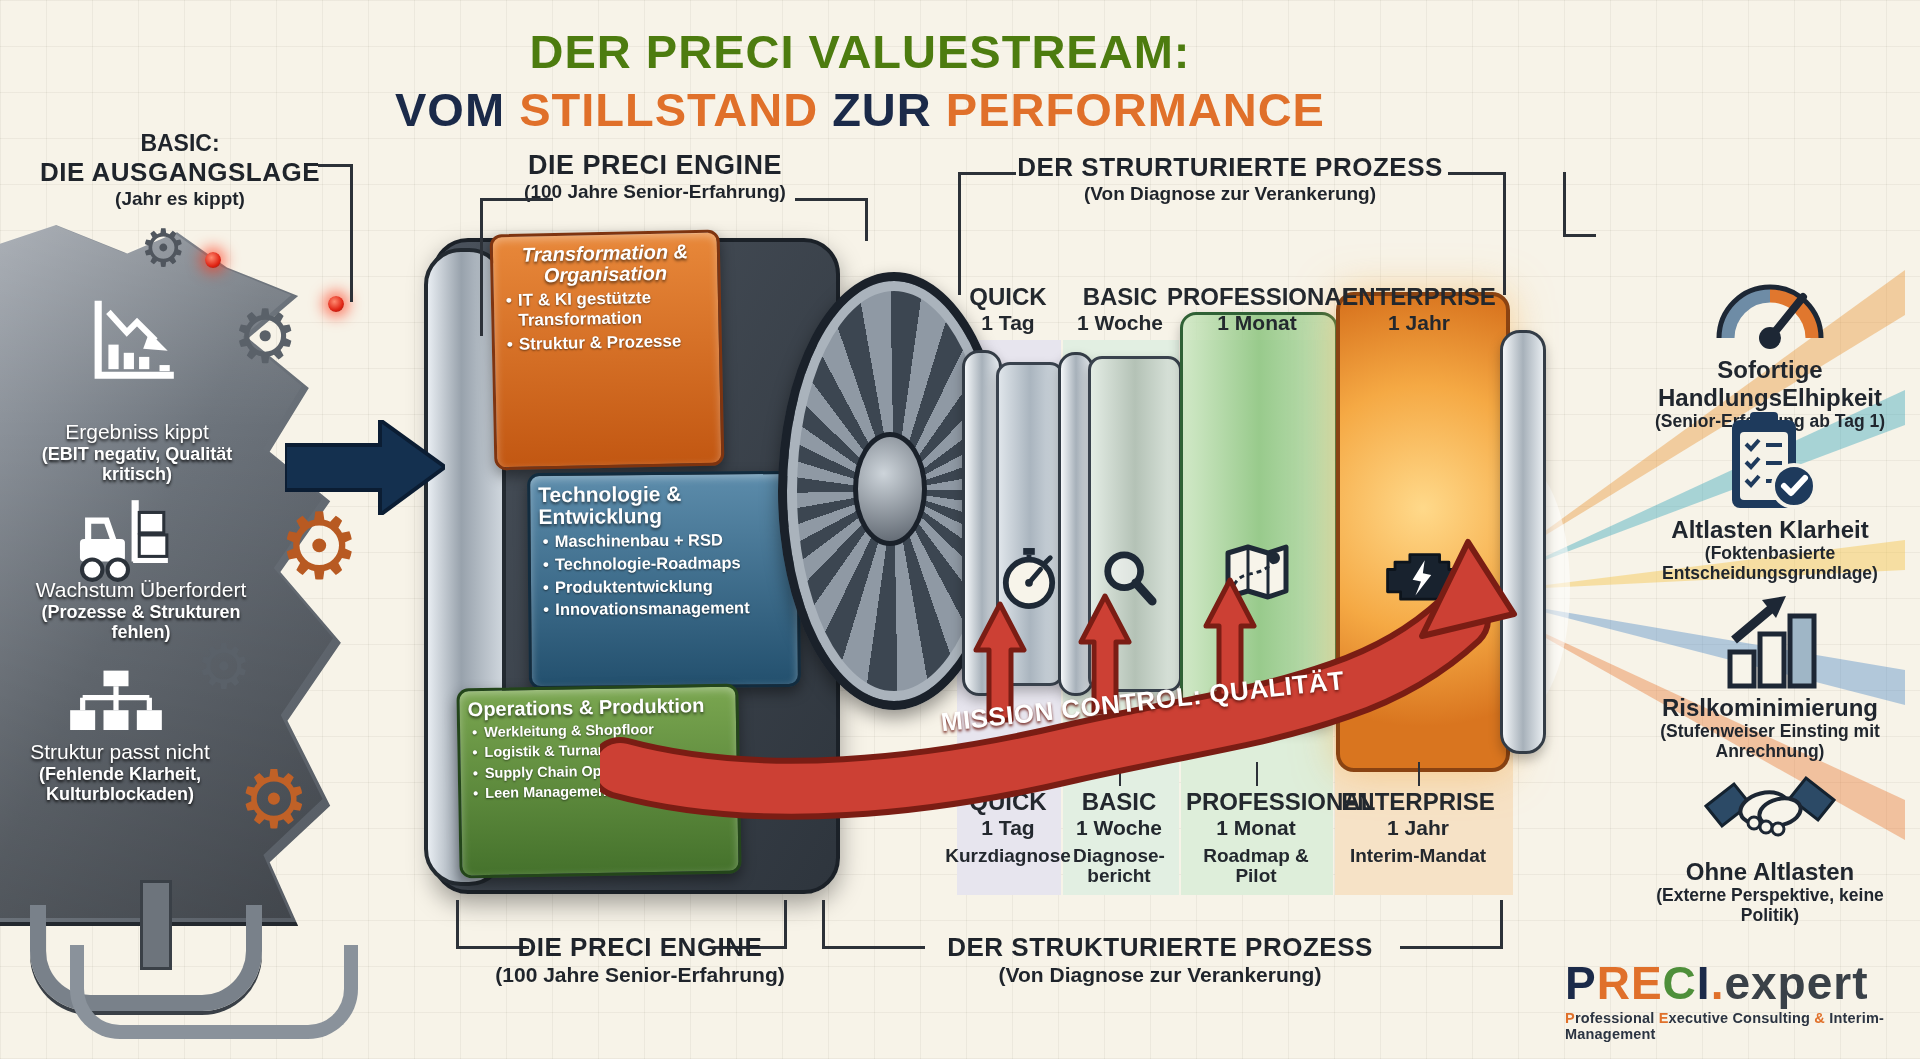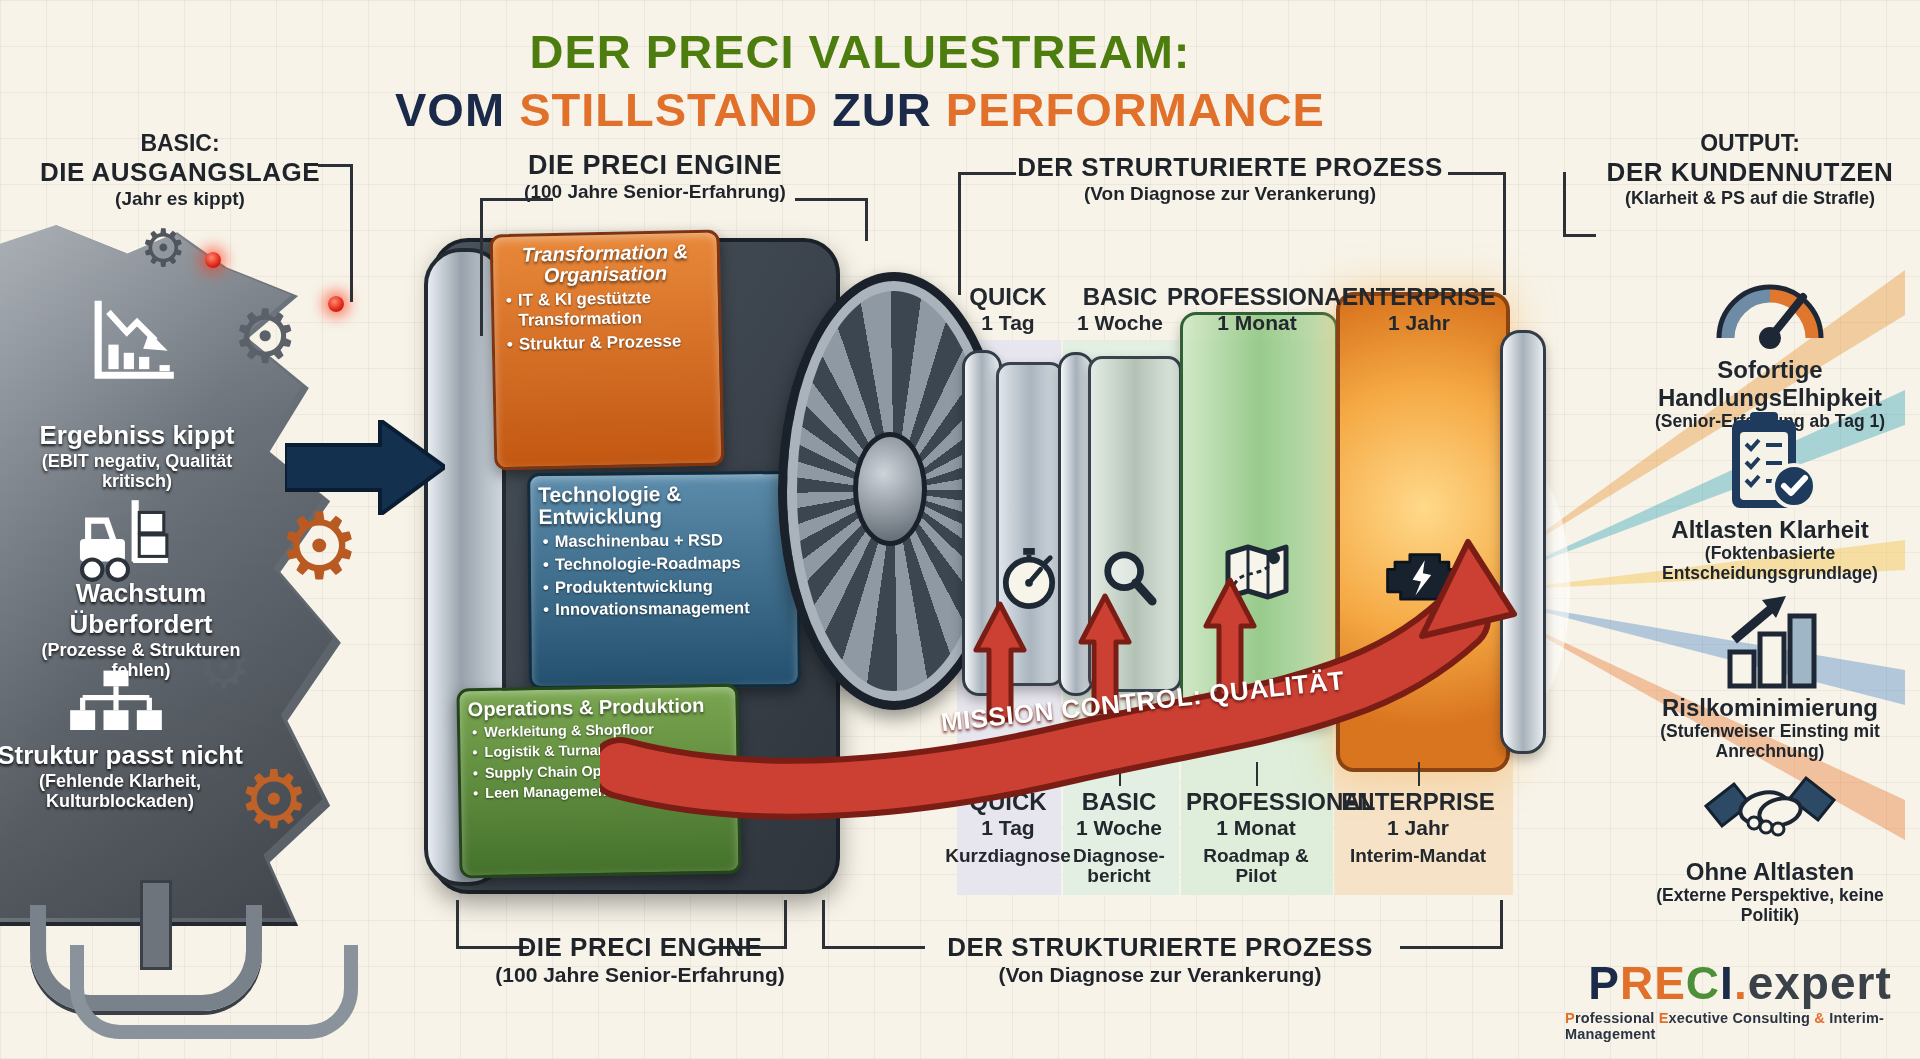--- a/index.html
+++ b/index.html
@@ -46,21 +46,21 @@
     border:4px solid #23282e;
     clip-path:polygon(0 4%,18% 1%,38% 5%,52% 2%,66% 7%,86% 11%,72% 17%,89% 24%,78% 33%,95% 40%,81% 50%,98% 60%,83% 71%,95% 83%,78% 91%,86% 100%,0 100%);}
   .machine-shade{position:absolute;left:-8px;top:218px;width:348px;height:700px;z-index:1;pointer-events:none;
     background:linear-gradient(180deg,rgba(255,255,255,.18),transparent 30%,rgba(0,0,0,.25));
     clip-path:polygon(0 4%,18% 1%,38% 5%,52% 2%,66% 7%,86% 11%,72% 17%,89% 24%,78% 33%,95% 40%,81% 50%,98% 60%,83% 71%,95% 83%,78% 91%,86% 100%,0 100%);}
   .gear{position:absolute;z-index:2;line-height:1;user-select:none;}
   .alarm{position:absolute;z-index:3;width:16px;height:16px;border-radius:50%;
     background:radial-gradient(circle at 40% 35%,#ff8a70,#e02414 60%,#8e0f06);
     box-shadow:0 0 14px 5px rgba(255,60,30,.65);}
   .in-item{position:absolute;z-index:3;width:250px;text-align:center;color:#fff;}
-  .in-item .ttl{font-size:26px;font-weight:700;text-shadow:0 2px 3px rgba(0,0,0,.85);}
+  .in-item .ttl{font-size:21px;font-weight:400;text-shadow:0 2px 3px rgba(0,0,0,.85);}
   .in-item .nte{font-size:18px;font-weight:600;line-height:1.12;text-shadow:0 2px 3px rgba(0,0,0,.85);}
   .in-icon{position:absolute;z-index:3;}
   .pipe1{position:absolute;left:30px;top:905px;width:200px;height:90px;z-index:1;
     border:16px solid #79818a;border-top:none;border-radius:0 0 60px 60px;box-shadow:0 4px 0 #3a4047;}
   .pipe2{position:absolute;left:70px;top:945px;width:260px;height:80px;z-index:1;
     border:14px solid #8a929b;border-top:none;border-radius:0 0 50px 50px;}
   .pipe-v{position:absolute;left:140px;top:880px;width:26px;height:84px;background:#6d747c;border:3px solid #3a4047;z-index:1;}
 
   
   .housing{position:absolute;left:432px;top:238px;width:400px;height:648px;z-index:1;
@@ -142,21 +142,21 @@
 
   
   .bottom-label{position:absolute;top:932px;text-align:center;z-index:5;color:#1f242b;}
   .bl-main{font-size:26px;font-weight:800;letter-spacing:.5px;}
   .bl-note{font-size:21px;font-weight:600;}
   .engine-bottom{left:440px;width:400px;}
   .process-bottom{left:940px;width:440px;}
 
   
   .logo{position:absolute;left:1565px;top:960px;width:350px;z-index:5;text-align:left;}
-  .logo-main{font-size:46px;font-weight:900;letter-spacing:1px;line-height:1;text-align:center;}
+  .logo-main{font-size:46px;font-weight:900;letter-spacing:1px;line-height:1;}
   .logo-suffix{font-weight:700;color:#3a4148;}
   .logo-tagline{font-size:14.5px;font-weight:700;margin-top:4px;letter-spacing:.2px;}
 </style>
 </head>
 <body>
 
 <div class="canvas">
   <div class="grid-overlay"></div>
 
   <div class="title">
@@ -169,25 +169,20 @@
     <div class="h-sublabel">DIE AUSGANGSLAGE</div>
     <div class="h-note">(Jahr es kippt)</div>
   </div>
   <div class="sec-header engine-top-header">
     <div class="h-sublabel">DIE PRECI ENGINE</div>
     <div class="h-note">(100 Jahre Senior-Erfahrung)</div>
   </div>
   <div class="sec-header process-top-header">
     <div class="h-sublabel">DER STRURTURIERTE PROZESS</div>
     <div class="h-note">(Von Diagnose zur Verankerung)</div>
-  </div>
-  <div class="sec-header output-header">
-    <div class="h-label">OUTPUT:</div>
-    <div class="h-sublabel">DER KUNDENNUTZEN</div>
-    <div class="h-note">(Klarheit &amp; PS auf die Strafle)</div>
   </div>
 
   <div class="bracket br-input"></div>
   <div class="bracket br-eng-l"></div>
   <div class="bracket br-eng-r"></div>
   <div class="bracket br-pro-l"></div>
   <div class="bracket br-pro-r"></div>
   <div class="bracket br-out"></div>
   <div class="bracket br-engb-l"></div>
   <div class="bracket br-engb-r"></div>

